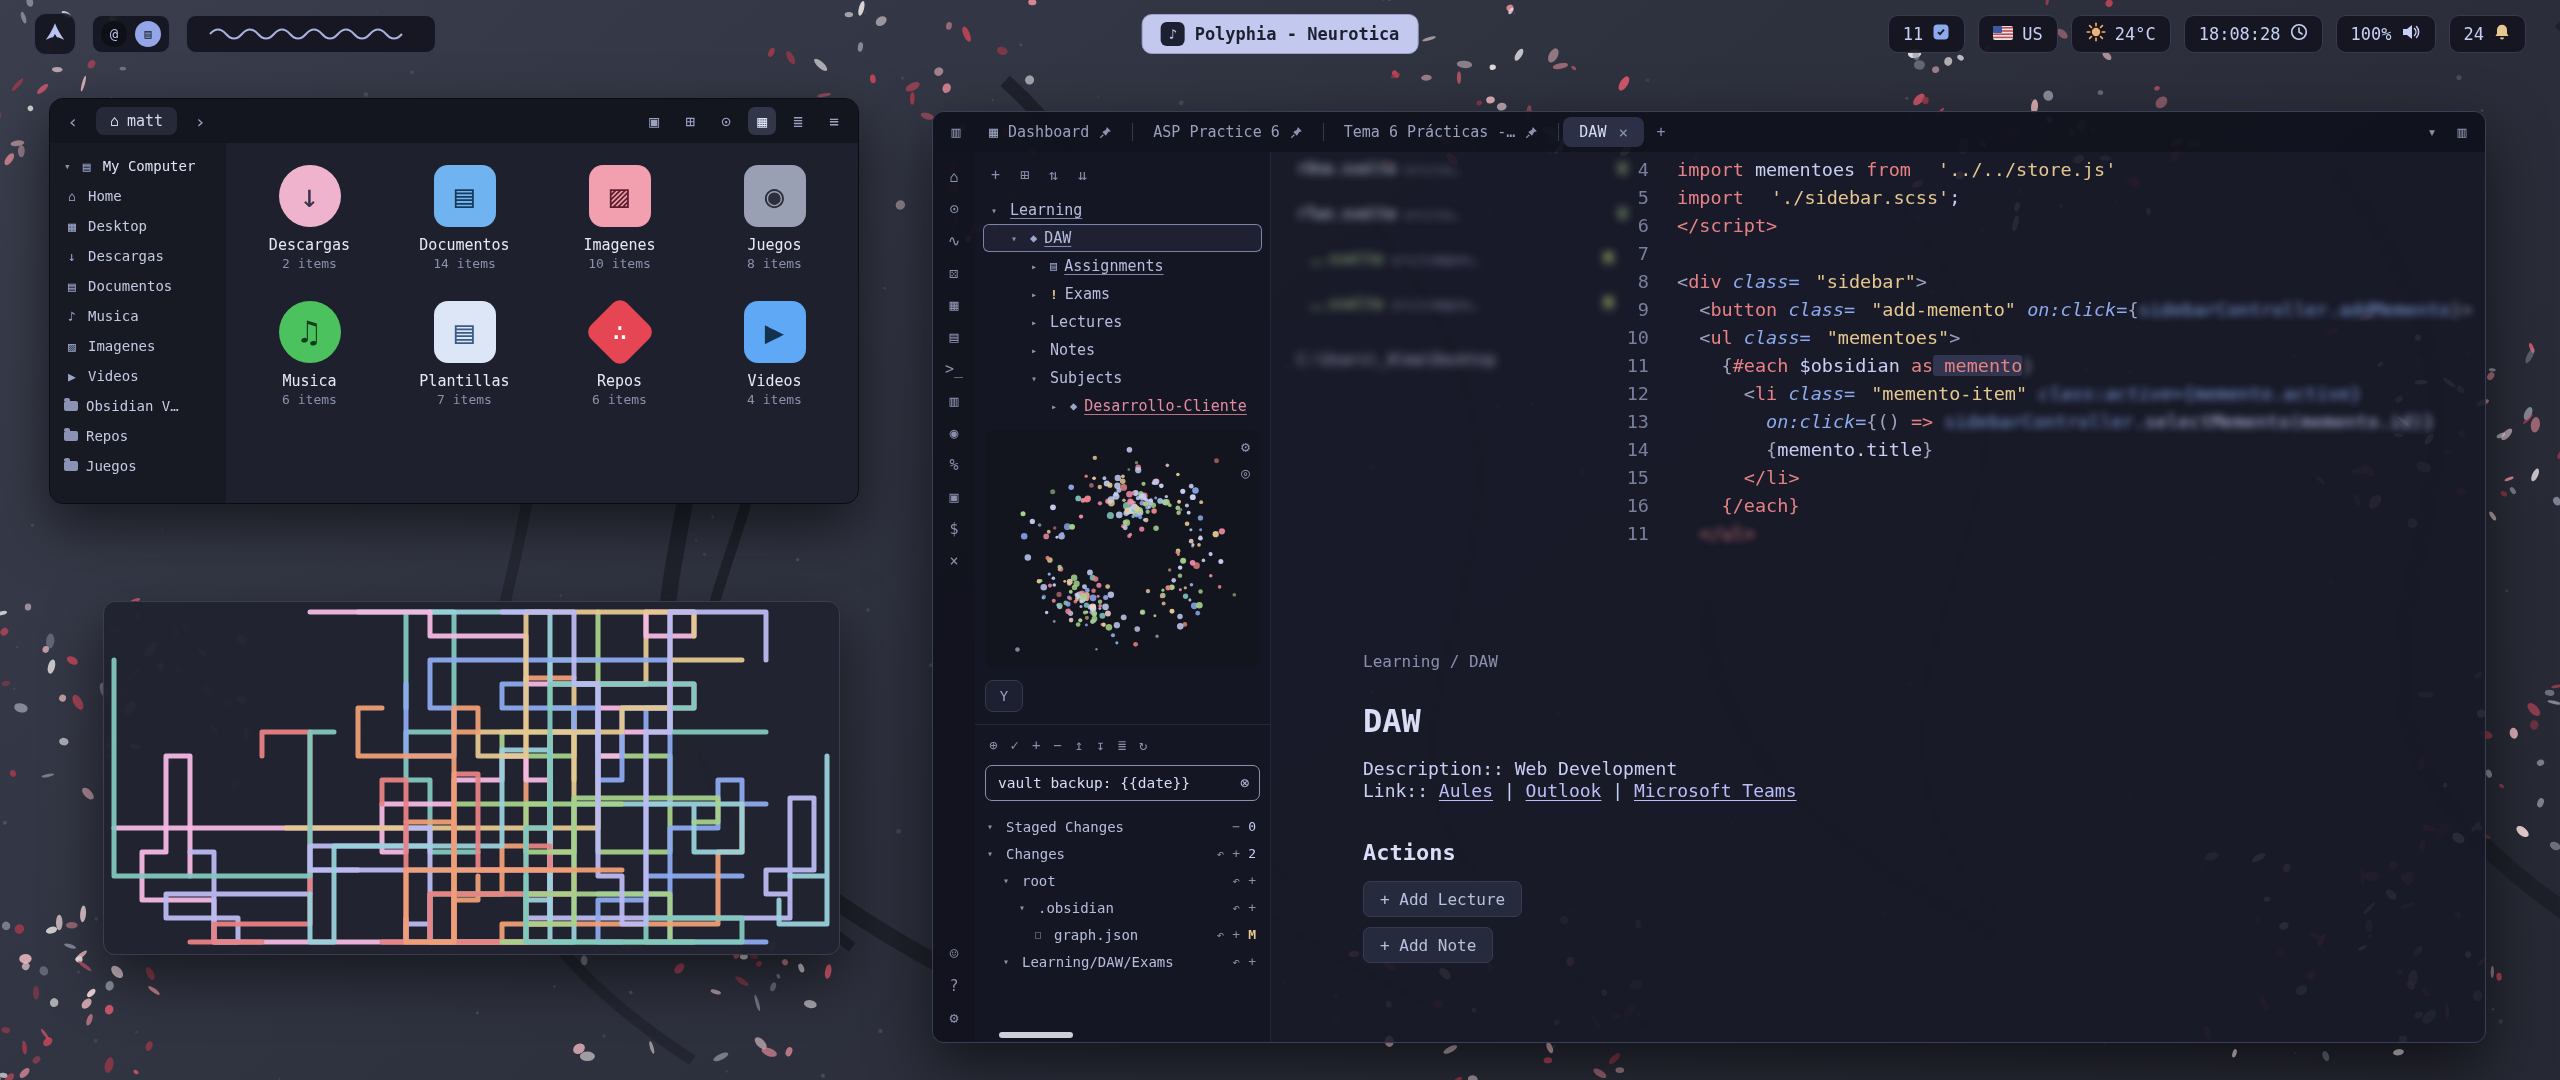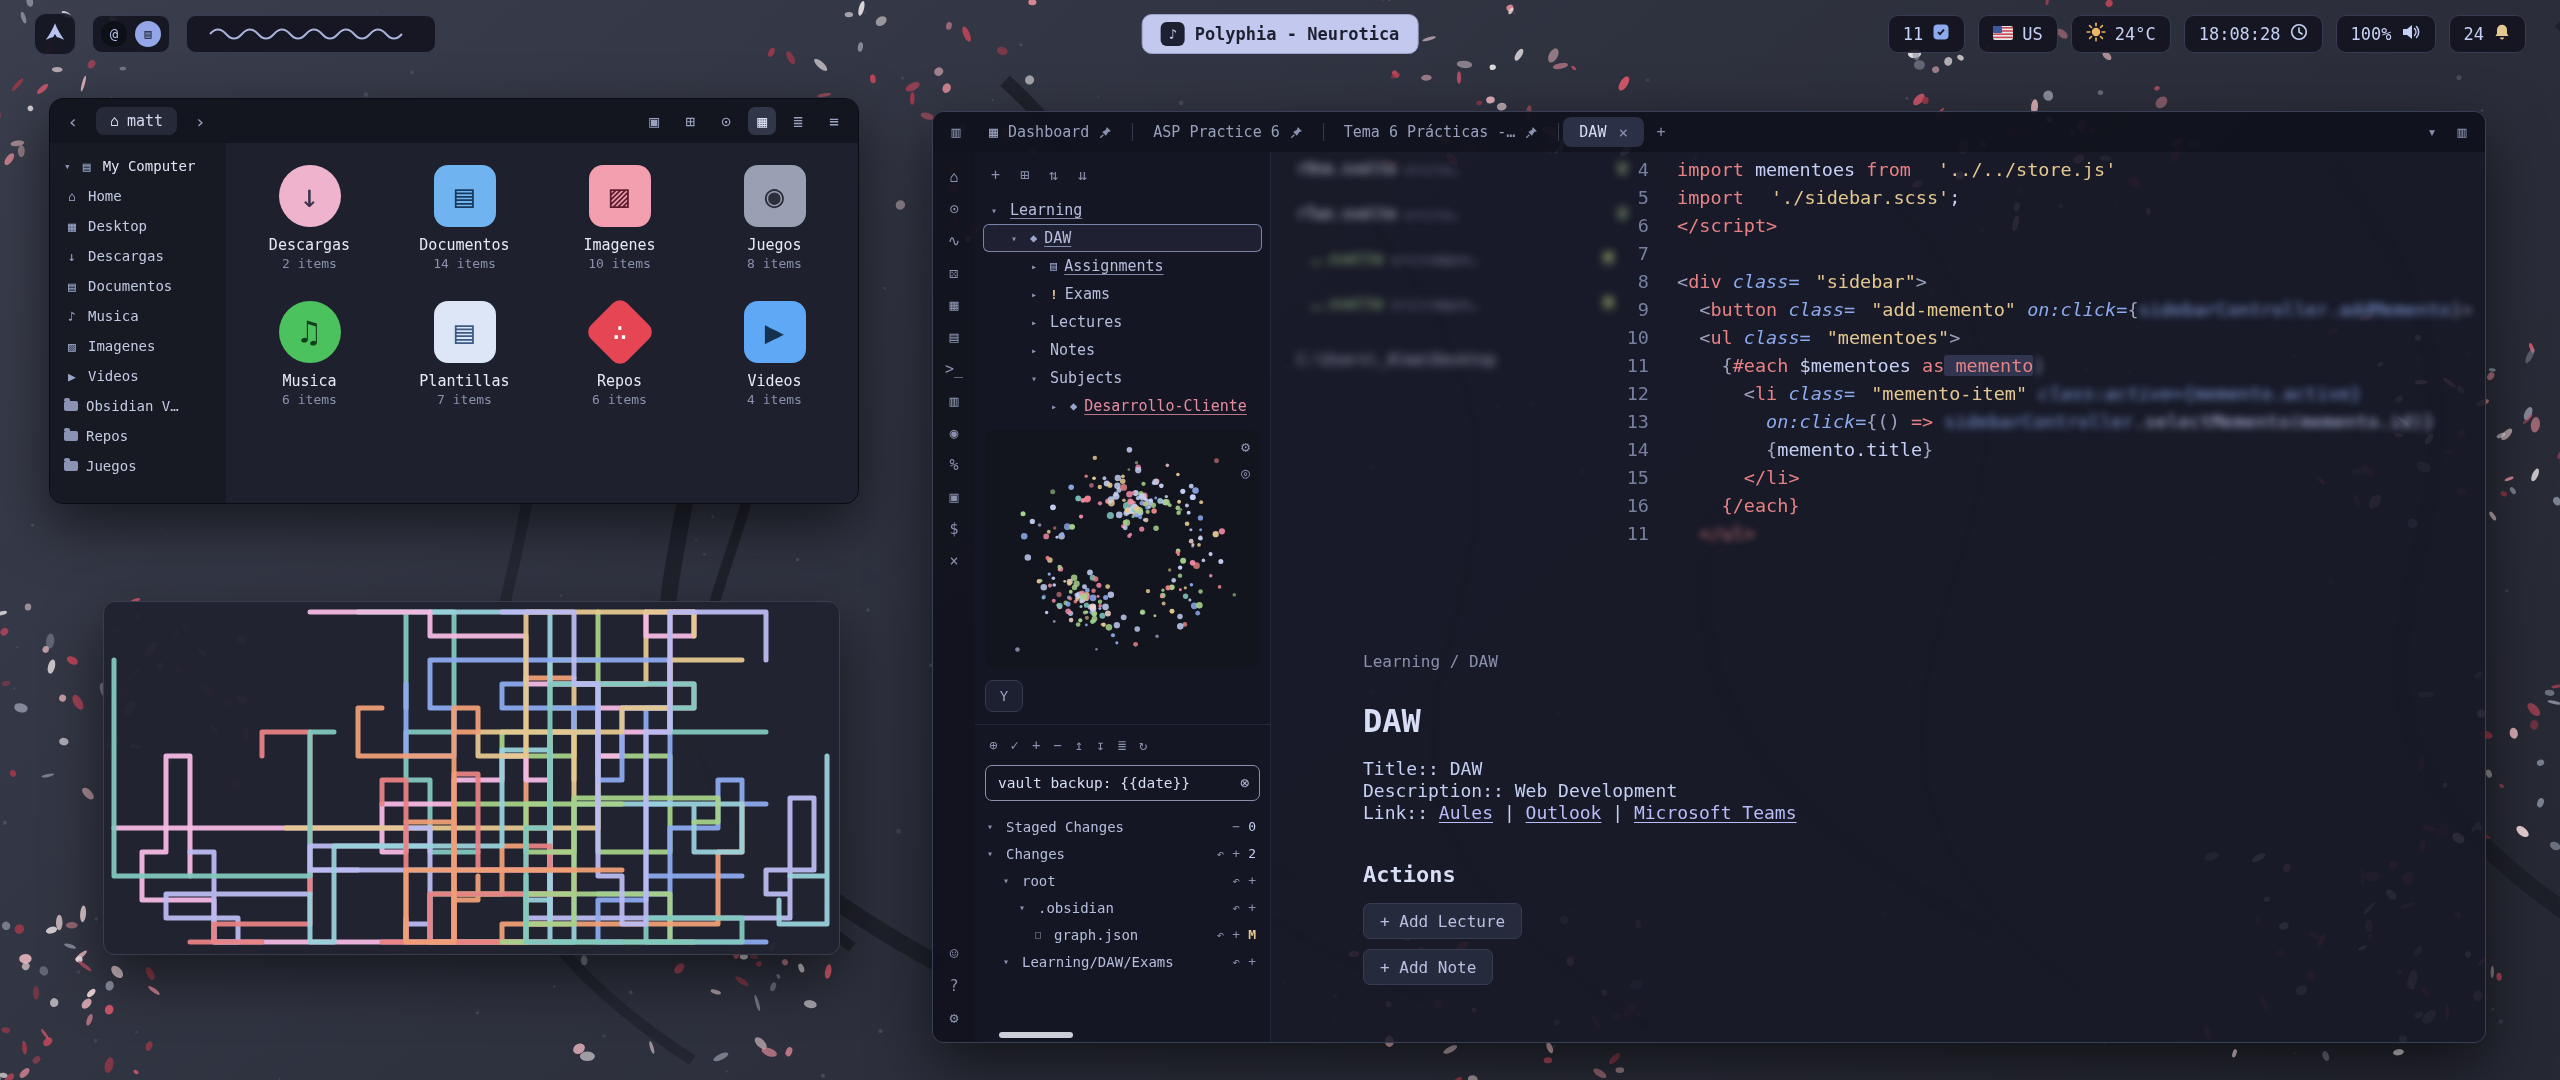--- a/index.html
+++ b/index.html
@@ -1604,33 +1604,32 @@
             <div class="ghost-path">C:\Users\_Alma\Desktop</div>
           </div>
         <div class="codeblock">
             <div class="cl"><span class="ln">4</span><span class="ct"><span class="tok t-kw">import</span><span class="tok t-pl"> mementoes </span><span class="tok t-kw">from</span><span class="tok t-str"> '../../store.js'</span></span></div>
             <div class="cl"><span class="ln">5</span><span class="ct"><span class="tok t-kw">import</span><span class="tok t-str"> './sidebar.scss'</span><span class="tok t-pl">;</span></span></div>
             <div class="cl"><span class="ln">6</span><span class="ct"><span class="tok t-tag">&lt;/script&gt;</span></span></div>
             <div class="cl"><span class="ln">7</span><span class="ct"></span></div>
             <div class="cl"><span class="ln">8</span><span class="ct"><span class="tok t-pu">&lt;</span><span class="tok t-tag">div</span><span class="tok t-attr"> class=</span><span class="tok t-str">"sidebar"</span><span class="tok t-pu">&gt;</span></span></div>
             <div class="cl"><span class="ln">9</span><span class="ct"><span class="tok t-pl">  </span><span class="tok t-pu">&lt;</span><span class="tok t-tag">button</span><span class="tok t-attr"> class=</span><span class="tok t-str">"add-memento"</span><span class="tok t-attr"> on:click=</span><span class="tok t-pu">{</span><span class="tok t-fn blur">sidebarController.addMemento</span><span class="tok t-pu blur">}&gt;</span></span></div>
             <div class="cl"><span class="ln">10</span><span class="ct"><span class="tok t-pl">  </span><span class="tok t-pu">&lt;</span><span class="tok t-tag">ul</span><span class="tok t-attr"> class=</span><span class="tok t-str">"mementoes"</span><span class="tok t-pu">&gt;</span></span></div>
-            <div class="cl"><span class="ln">11</span><span class="ct"><span class="tok t-pl">    </span><span class="tok t-pu">{</span><span class="tok t-kw">#each</span><span class="tok t-pl"> $mementoes </span><span class="tok t-kw">as</span><span class="tok t-hl"> memento</span><span class="tok t-pu blur">}</span></span></div>
+            <div class="cl"><span class="ln">11</span><span class="ct"><span class="tok t-pl">    </span><span class="tok t-pu">{</span><span class="tok t-kw">#each</span><span class="tok t-pl"> $obsidian </span><span class="tok t-kw">as</span><span class="tok t-hl"> memento</span><span class="tok t-pu blur">}</span></span></div>
             <div class="cl"><span class="ln">12</span><span class="ct"><span class="tok t-pl">      </span><span class="tok t-pu">&lt;</span><span class="tok t-tag">li</span><span class="tok t-attr"> class=</span><span class="tok t-str">"memento-item"</span><span class="tok t-attr blur"> class:active=</span><span class="tok t-fn blur">{memento.active}</span></span></div>
             <div class="cl"><span class="ln">13</span><span class="ct"><span class="tok t-pl">        </span><span class="tok t-attr">on:click=</span><span class="tok t-pu">{() </span><span class="tok t-kw">=&gt;</span><span class="tok t-fn blur"> sidebarController</span><span class="tok t-pl blur">.selectMemento(memento.id)}</span></span></div>
             <div class="cl"><span class="ln">14</span><span class="ct"><span class="tok t-pl">        </span><span class="tok t-pu">{</span><span class="tok t-pl">memento.title</span><span class="tok t-pu">}</span></span></div>
             <div class="cl"><span class="ln">15</span><span class="ct"><span class="tok t-pl">      </span><span class="tok t-tag">&lt;/li&gt;</span></span></div>
             <div class="cl"><span class="ln">16</span><span class="ct"><span class="tok t-pl">    </span><span class="tok t-kw">{/each}</span></span></div>
             <div class="cl"><span class="ln">11</span><span class="ct"><span class="tok t-pl">  </span><span class="tok t-tag blur">&lt;/ul&gt;</span></span></div>
           </div>
         <div class="crumbs"><span class="bpart">Learning</span><span class="bsep"> / </span><span class="bpart">DAW</span></div>
         <div class="note">
           <div class="ntitle">DAW</div>
           <div>
-              <div class="nfield"><span class="fkey">Title:: </span><span class="fval">DAW</span></div>
               <div class="nfield"><span class="fkey">Description:: </span><span class="fval">Web Development</span></div>
               <div class="nfield"><span class="fkey">Link:: </span><a class="nlink">Aules</a><span class="sep"> | </span><a class="nlink">Outlook</a><span class="sep"> | </span><a class="nlink">Microsoft Teams</a></div>
             </div>
           <div class="actions">Actions</div>
           <div class="btnrow">
             <button class="abtn">+ Add Lecture</button>
           </div>
           <div class="btnrow">
             <button class="abtn second">+ Add Note</button>
           </div>

